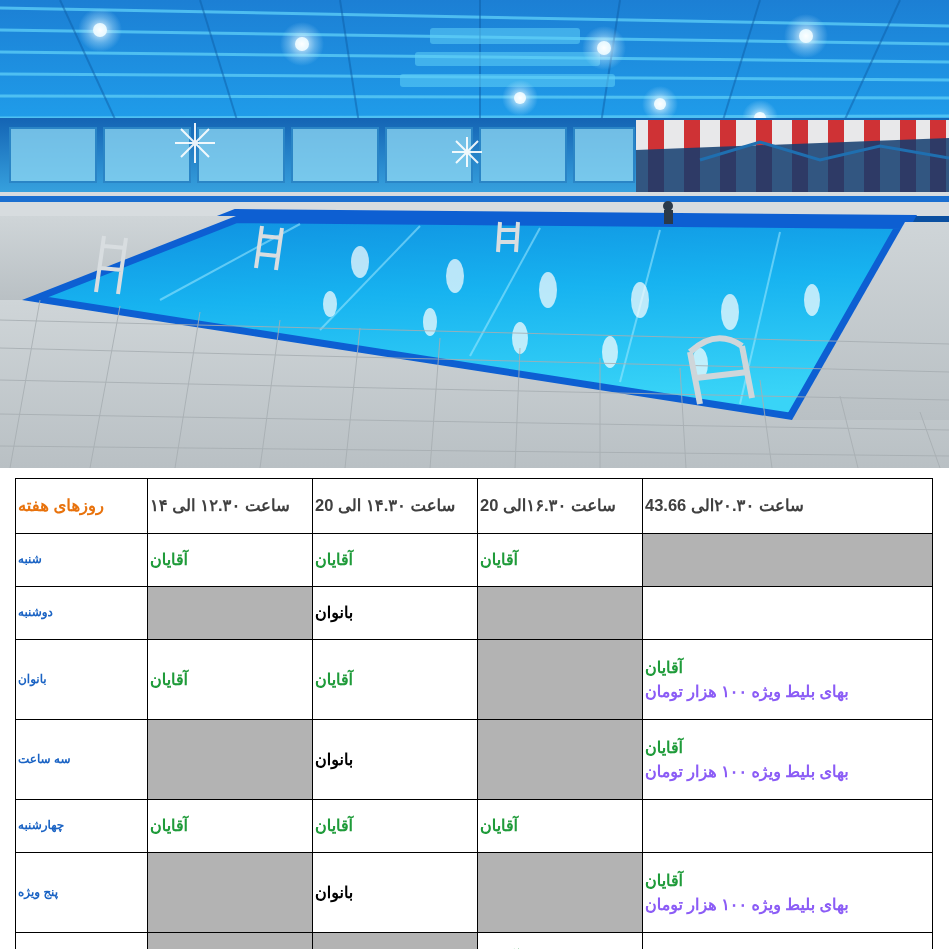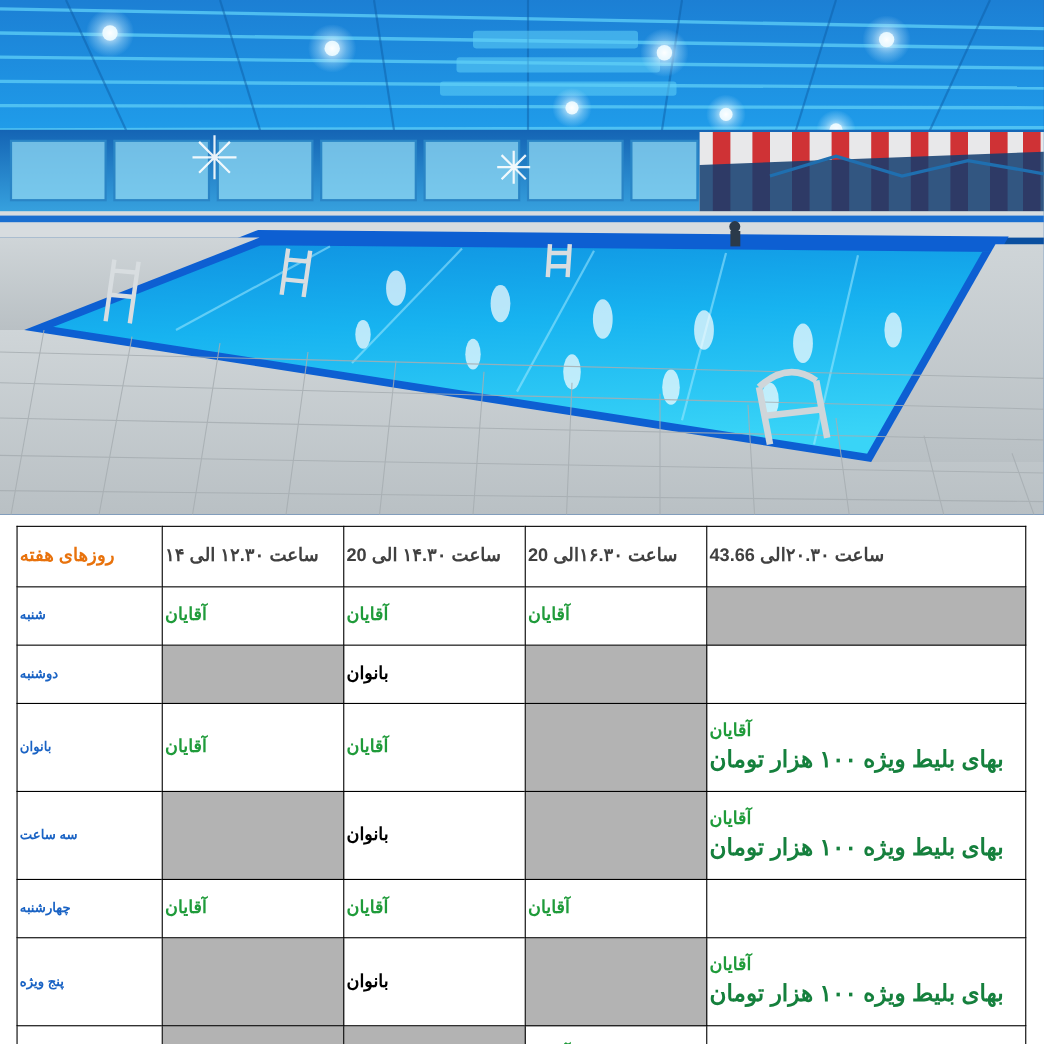--- a/index.html
+++ b/index.html
@@ -83,22 +83,22 @@
   td.blocked { background: #b3b3b3; }
   td.empty   { background: #ffffff; }
 
   td.special {
     color: #1f9b3a;
     line-height: 1.7;
     padding: 6px 4px;
   }
   td.special .price {
     display: block;
-    color: #15803d;
-    font-size: 21px;
+    color: #8b5cf6;
+    font-size: 16px;
   }
   .tall { height: 80px; }
 </style>
 </head>
 <body>
 
 <div class="page">
 
   <div class="photo">
     <svg width="949" height="468" viewBox="0 0 949 468" xmlns="http://www.w3.org/2000/svg">

